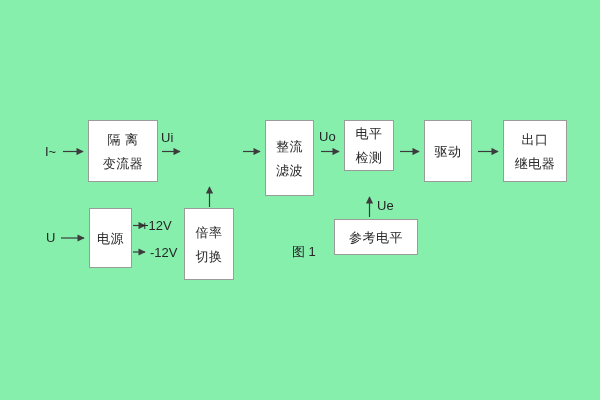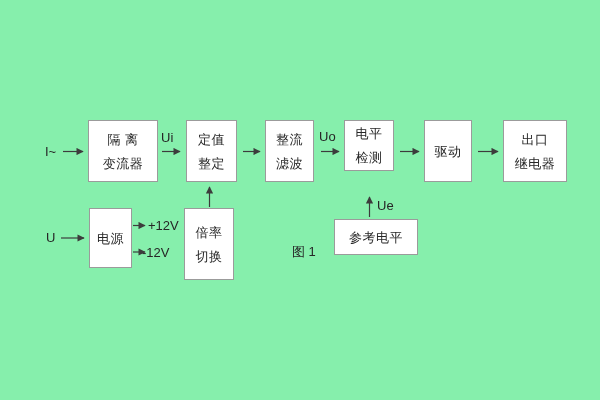--- a/index.html
+++ b/index.html
@@ -42,26 +42,22 @@
       <line x1="209.5" y1="207" x2="209.5" y2="187" marker-end="url(#ah)"></line>
       <line x1="369.5" y1="217" x2="369.5" y2="197" marker-end="url(#ah)"></line>
     </g>
   </svg>
 
   <div class="box" style="left:88px;top:120px;width:70px;height:62px">
     <span>隔 离</span>
     <span>变流器</span>
   </div>
 
-  <div class="box" style="left:186px;top:120px;width:51px;height:62px">
-    <span>定值</span>
-    <span>整定</span>
-  </div>
 
-  <div class="box" style="left:265px;top:120px;width:49px;height:62px">
+  <div class="box" style="left:265px;top:120px;width:49px;height:76px">
     <span>整流</span>
     <span>滤波</span>
   </div>
 
   <div class="box" style="left:344px;top:120px;width:50px;height:51px">
     <span>电平</span>
     <span>检测</span>
   </div>
 
   <div class="box" style="left:424px;top:120px;width:48px;height:62px">
@@ -83,19 +79,19 @@
   </div>
 
   <div class="box" style="left:334px;top:219px;width:84px;height:36px">
     <span>参考电平</span>
   </div>
 
   <div class="lbl" style="left:45px;top:145px">I~</div>
   <div class="lbl" style="left:161px;top:131px">Ui</div>
   <div class="lbl" style="left:319px;top:130px">Uo</div>
   <div class="lbl" style="left:46px;top:231px">U</div>
-  <div class="lbl" style="left:148px;top:219px">+12V</div>
-  <div class="lbl" style="left:142px;top:246px">-12V</div>
+  <div class="lbl" style="left:141px;top:219px">+12V</div>
+  <div class="lbl" style="left:150px;top:246px">-12V</div>
   <div class="lbl" style="left:377px;top:199px">Ue</div>
 
   <div class="lbl" style="left:292px;top:245px">图 1</div>
 
 </div>
 
 </body></html>

